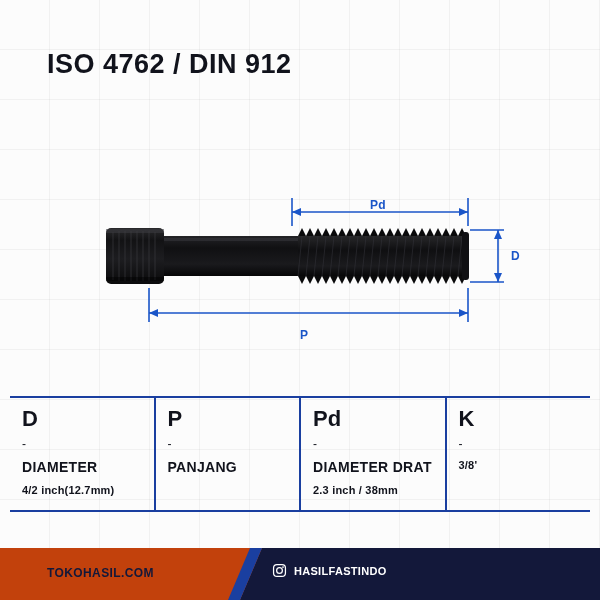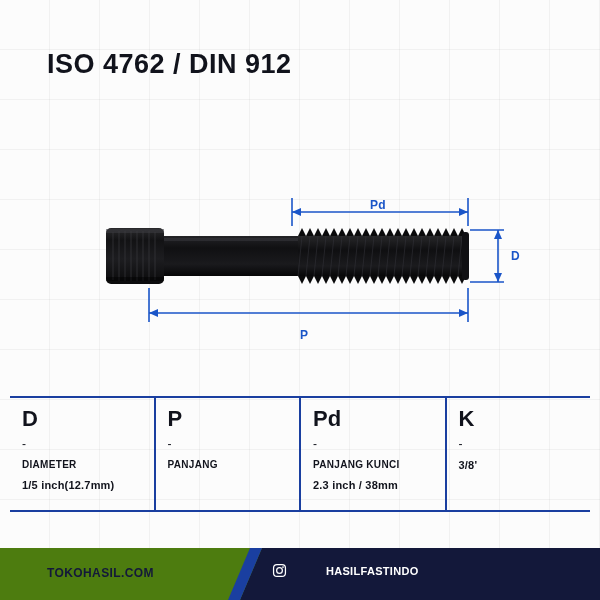--- a/index.html
+++ b/index.html
@@ -99,41 +99,41 @@
     color: #11131c;
     line-height: 1;
   }
   .cell .dash {
     font-size: 12px;
     color: #11131c;
     margin-top: 8px;
     line-height: 1;
   }
   .cell .name {
-    font-size: 10px;
+    font-size: 14px;
     font-weight: bold;
     color: #11131c;
     margin-top: 9px;
     letter-spacing: 0.3px;
   }
   .cell .val {
     font-size: 11px;
     font-weight: bold;
     color: #11131c;
     margin-top: 9px;
     letter-spacing: 0.2px;
   }
   
   #footer {
     position: absolute;
     left: 0;
     top: 548px;
     width: 600px;
     height: 52px;
-    background: #4d7c0f;
+    background: #c2410c;
     overflow: hidden;
   }
   #footer-shape {
     position: absolute;
     left: 0; top: 0;
     width: 600px; height: 52px;
   }
   #site {
     position: absolute;
     left: 47px;
@@ -145,21 +145,20 @@
   }
   .social {
     position: absolute;
     top: 15px;
     display: flex;
     align-items: center;
     color: #ffffff;
     font-size: 11px;
     font-weight: bold;
     letter-spacing: 0.3px;
-    gap: 32px;
   }
   #social-ig { left: 272px; }
   #social-wa { left: 432px; }
   .social .txt { margin-left: 7px; }
   .ic { width: 15px; height: 15px; display: block; }
 </style>
 </head>
 <body>
 
 <div id="page">
@@ -323,33 +322,33 @@
     <div class="dimlabel" id="label-d">D</div>
     <div class="dimlabel" id="label-p">P</div>
   </div>
 
   <div id="table">
 
     <div class="cell">
       <div class="key">D</div>
       <div class="dash">-</div>
       <div class="name">DIAMETER</div>
-      <div class="val">1/5 inch(12.7mm)</div>
+      <div class="val">4/2 inch(12.7mm)</div>
     </div>
 
     <div class="cell">
       <div class="key">P</div>
       <div class="dash">-</div>
       <div class="name">PANJANG</div>
     </div>
 
     <div class="cell">
       <div class="key">Pd</div>
       <div class="dash">-</div>
-      <div class="name">PANJANG KUNCI</div>
+      <div class="name">DIAMETER DRAT</div>
       <div class="val">2.3 inch / 38mm</div>
     </div>
 
     <div class="cell">
       <div class="key">K</div>
       <div class="dash">-</div>
       <div class="val">3/8'</div>
     </div>
 
   </div>

